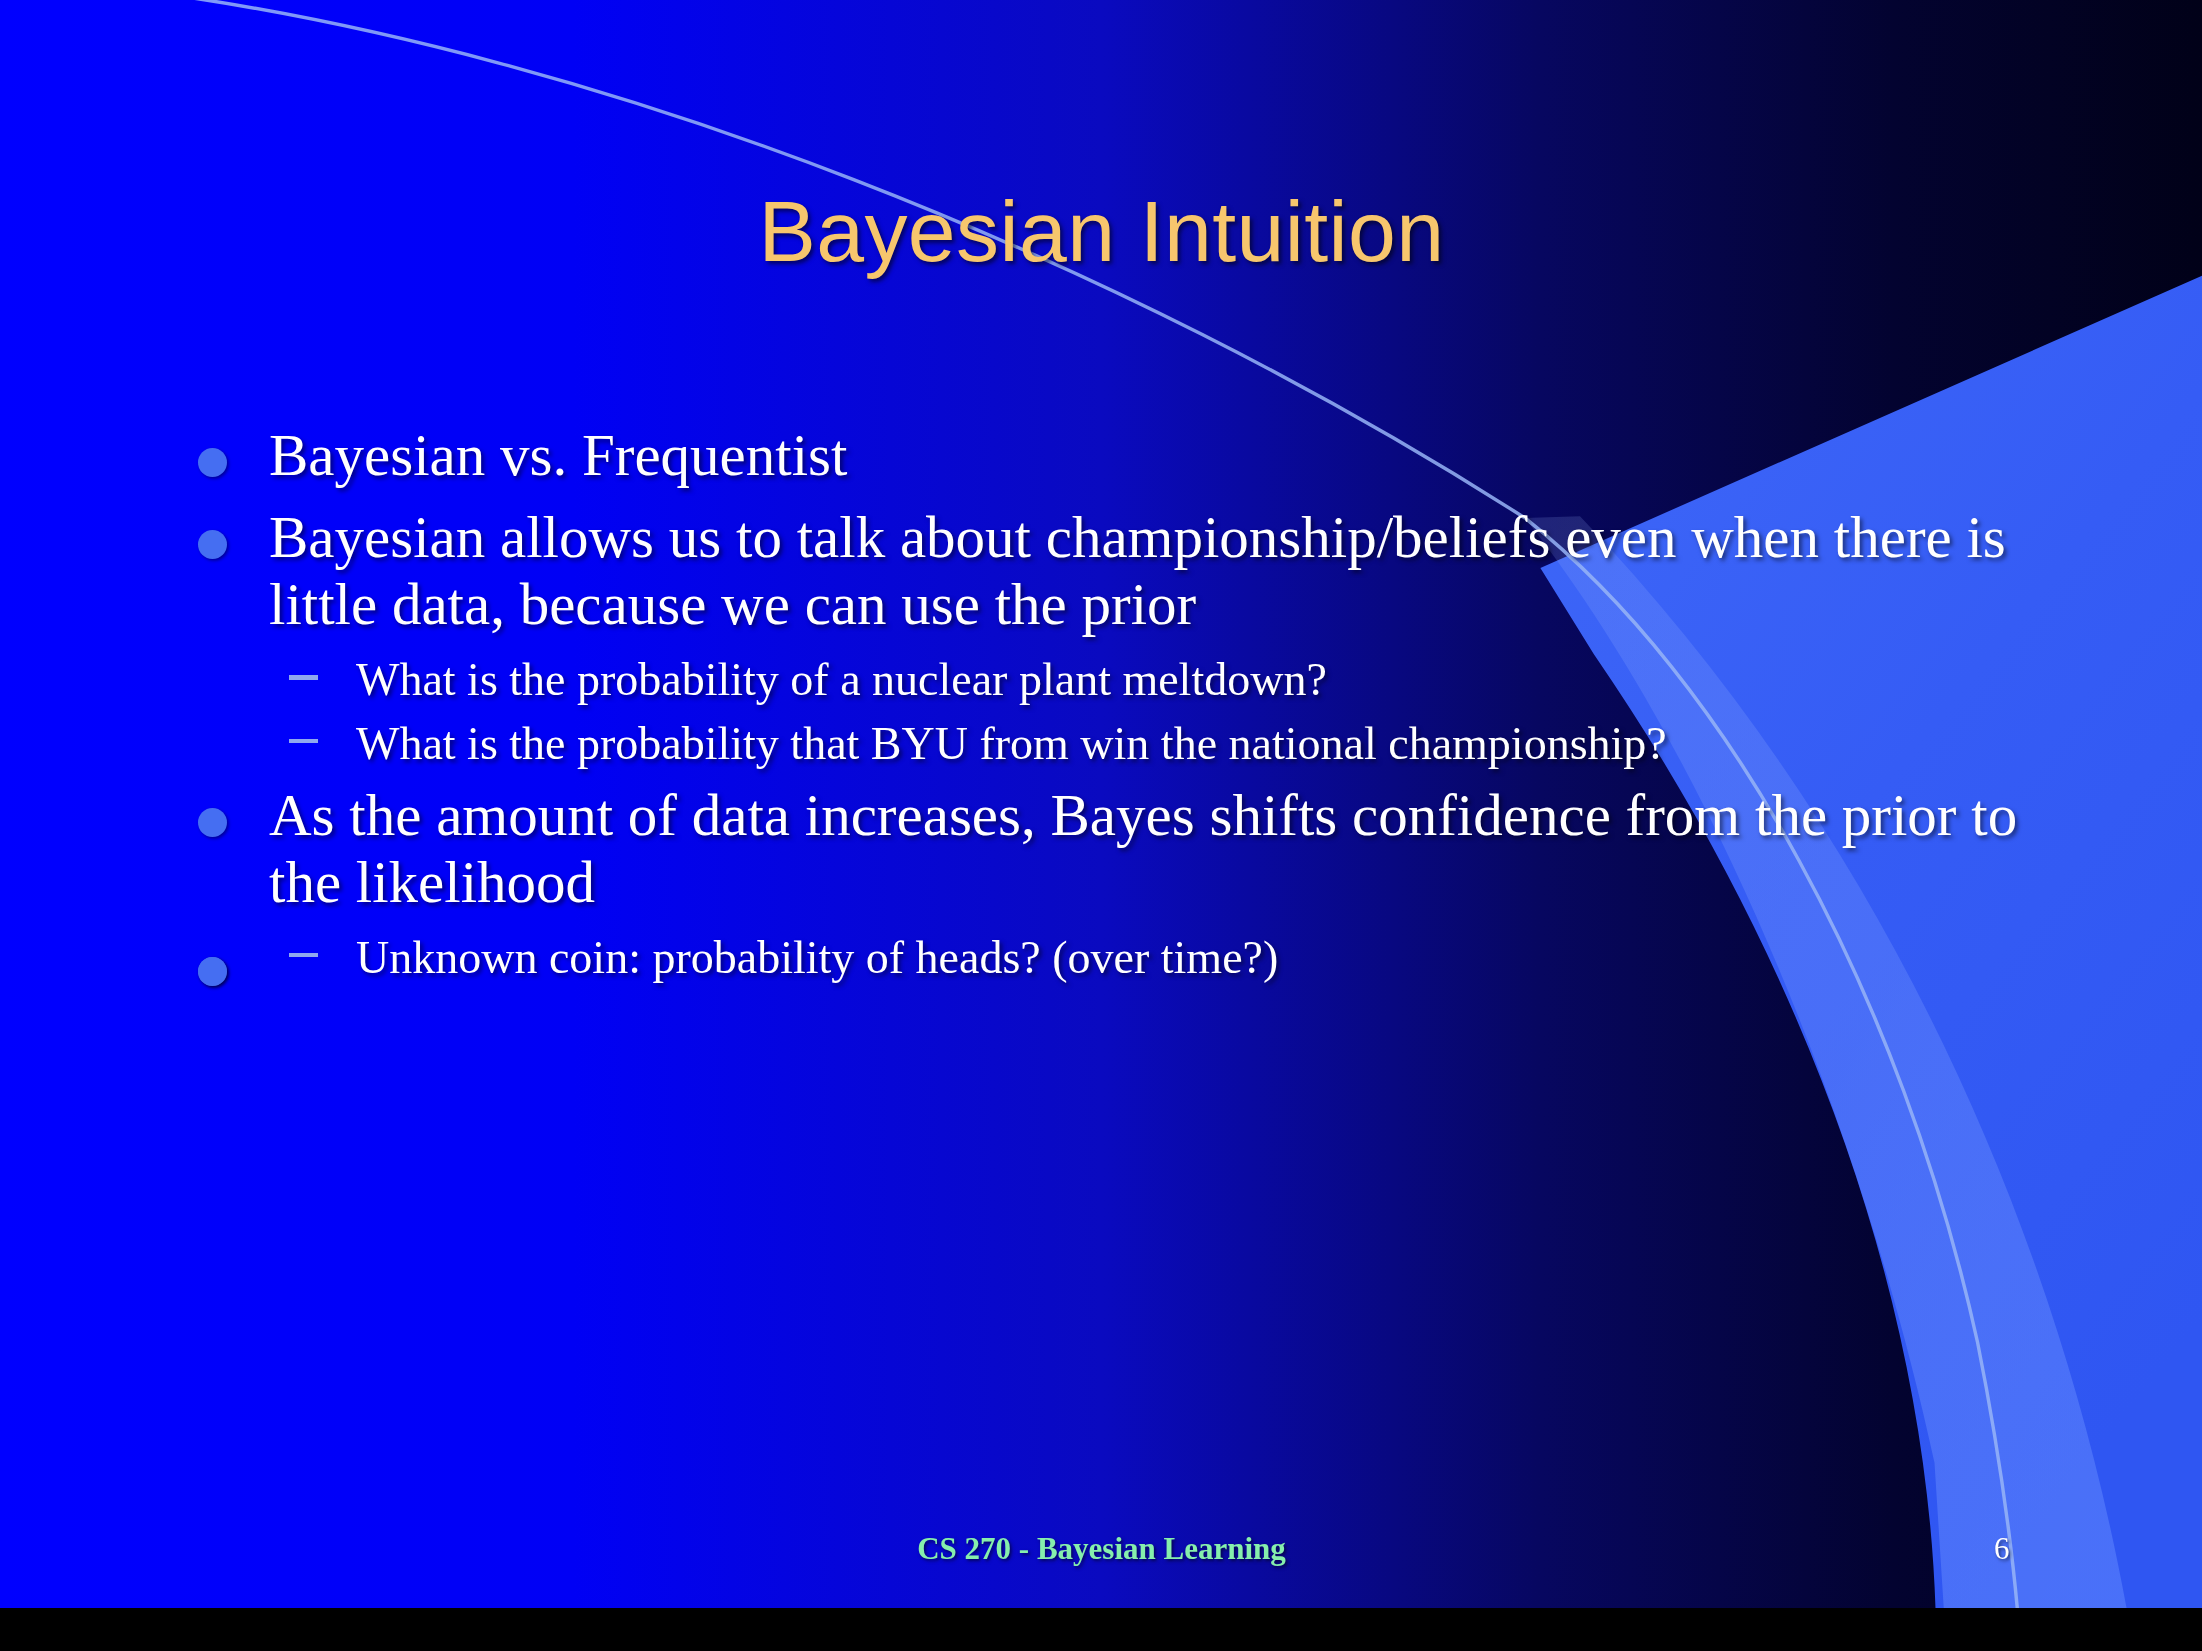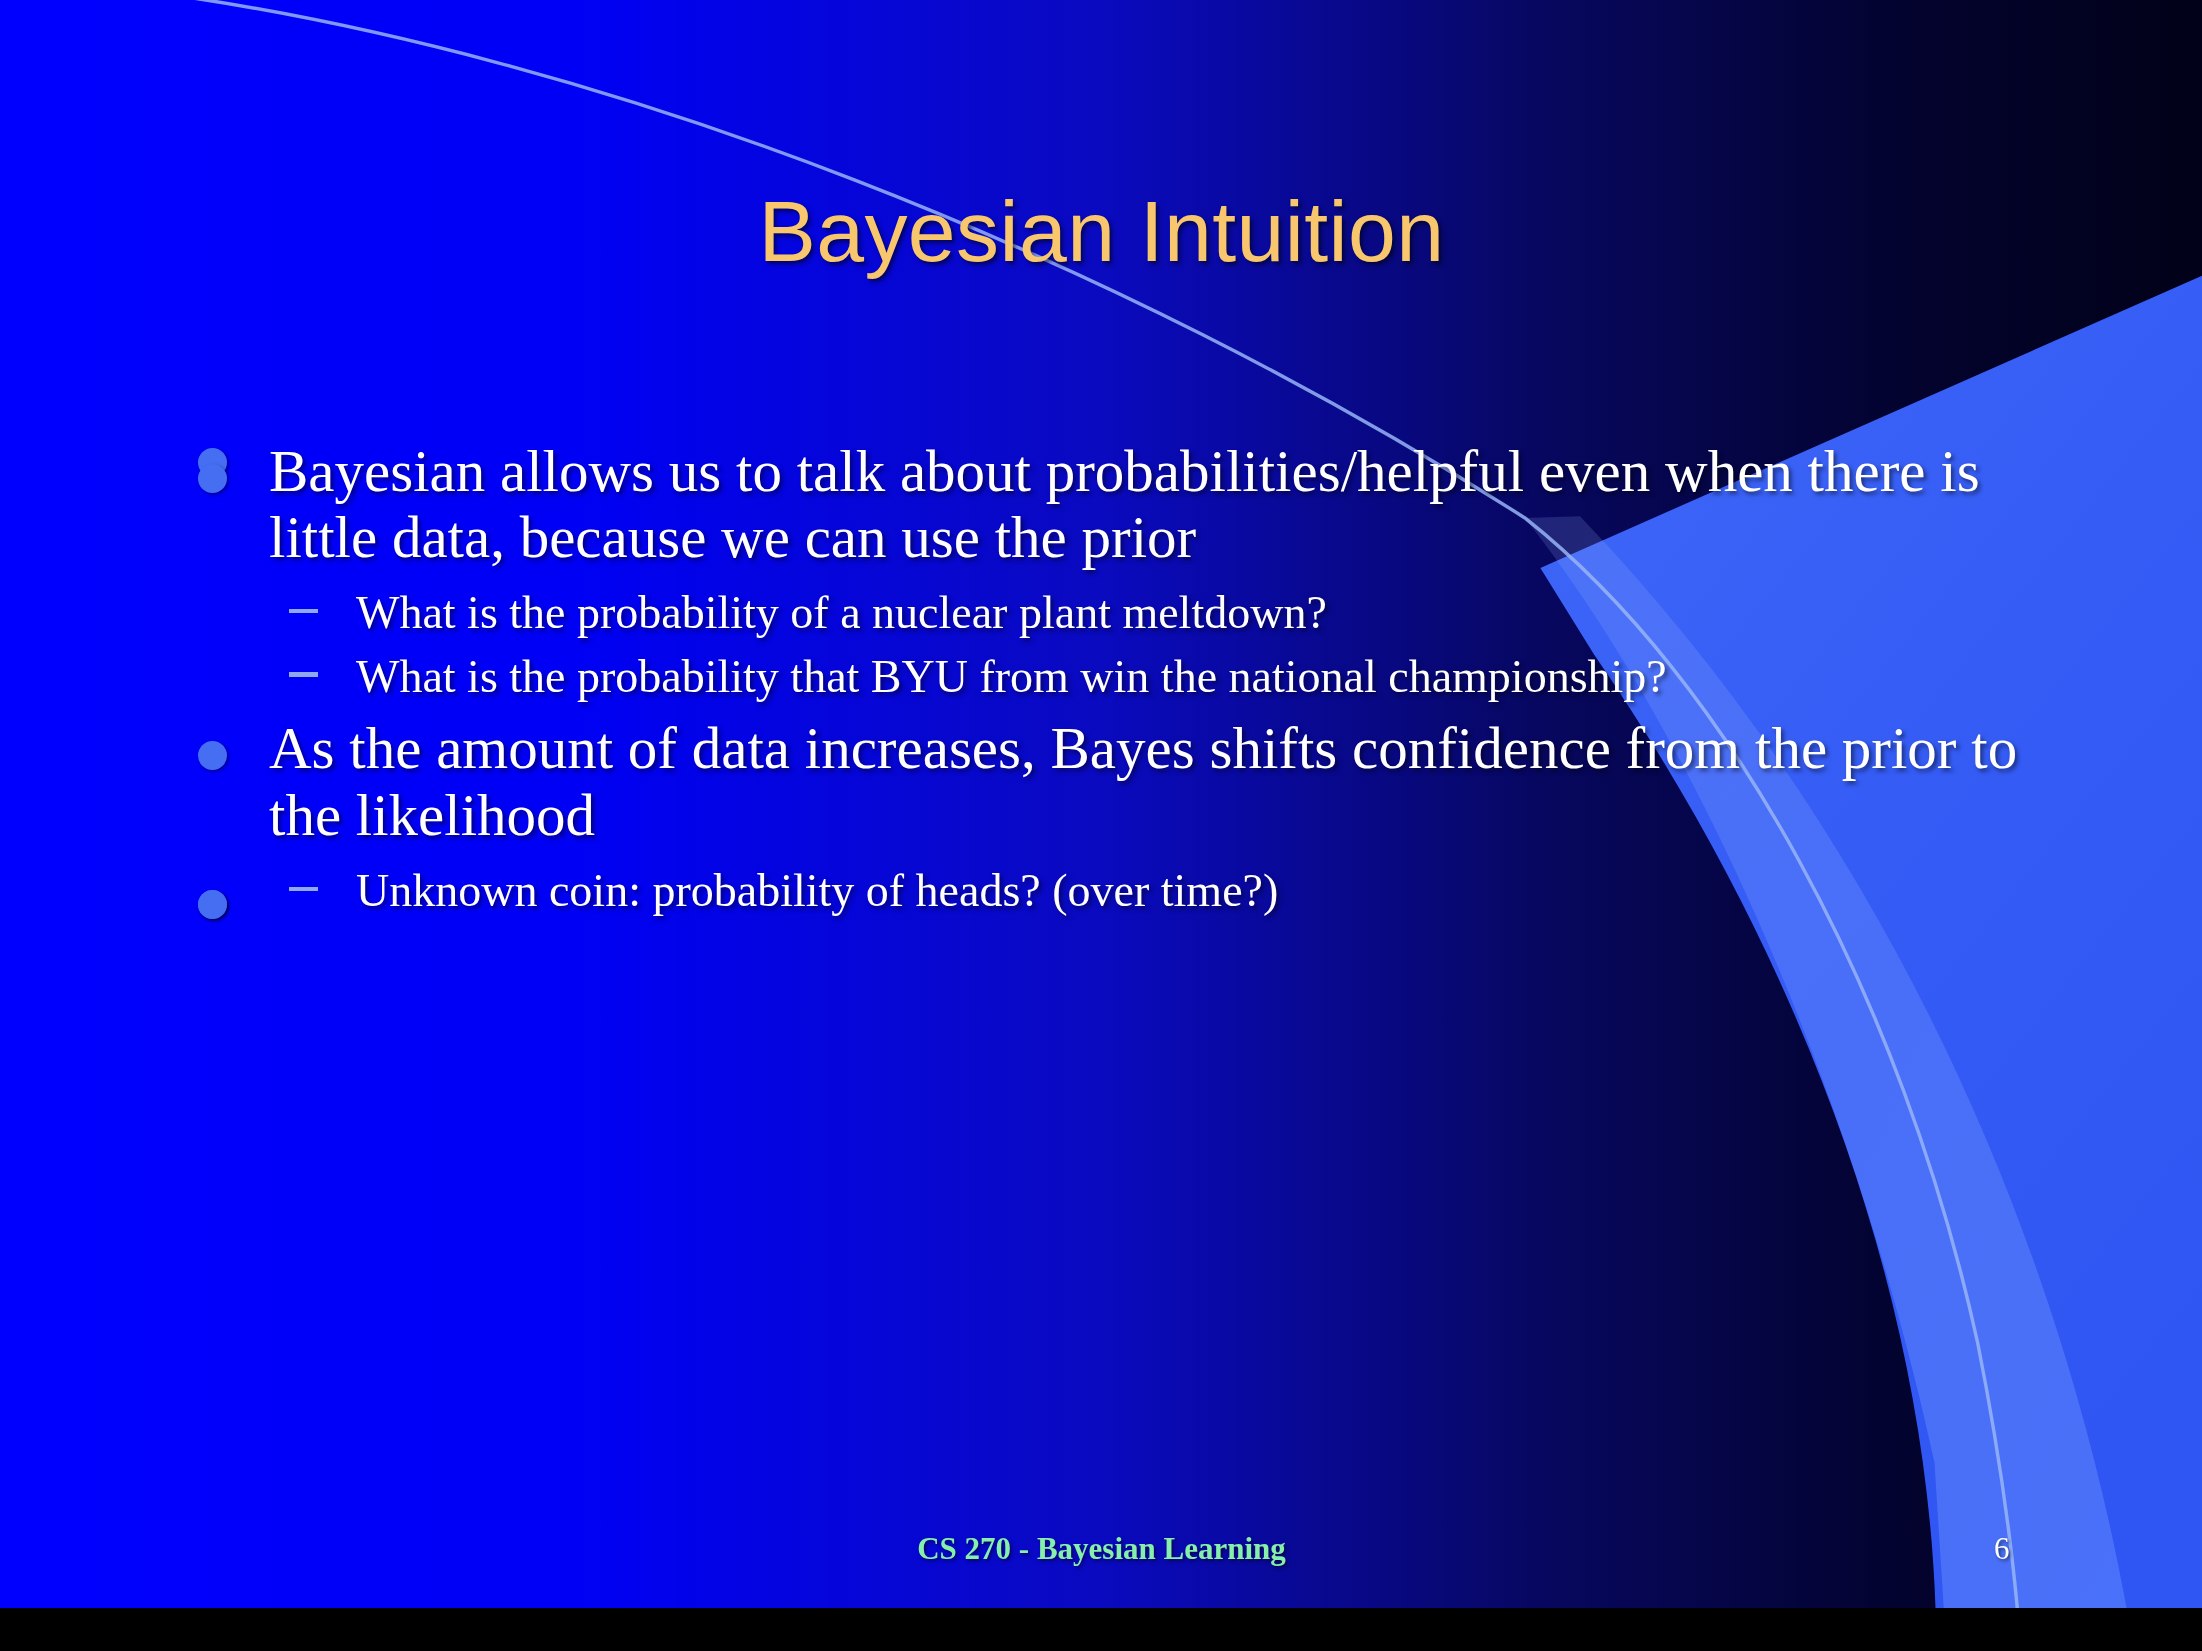--- a/index.html
+++ b/index.html
@@ -167,25 +167,26 @@
                C 2330 1720, 2344 1850, 2348 1920" fill="none" stroke="#96b4f7" stroke-opacity="0.85" stroke-width="4"></path>
     </g>
   </svg>
 
   <div id="title">Bayesian Intuition</div>
 
   <div id="body">
 
     <div class="lvl1">
       <span class="marker"></span>
-    </div>
-
-    <div class="lvl1">
-      <span class="marker"></span>
-      <span>Bayesian allows us to talk about probabilities/helpful even when there is little data, because we can use the prior</span>
+      <span>Bayesian vs. Frequentist</span>
+    </div>
+
+    <div class="lvl1">
+      <span class="marker"></span>
+      <span>Bayesian allows us to talk about championship/beliefs even when there is little data, because we can use the prior</span>
     </div>
 
     <div class="sub-group">
       <div class="lvl2">
         <span class="marker"></span>
         <span>What is the probability of a nuclear plant meltdown?</span>
       </div>
       <div class="lvl2">
         <span class="marker"></span>
         <span>What is the probability that BYU from win the national championship?</span>

